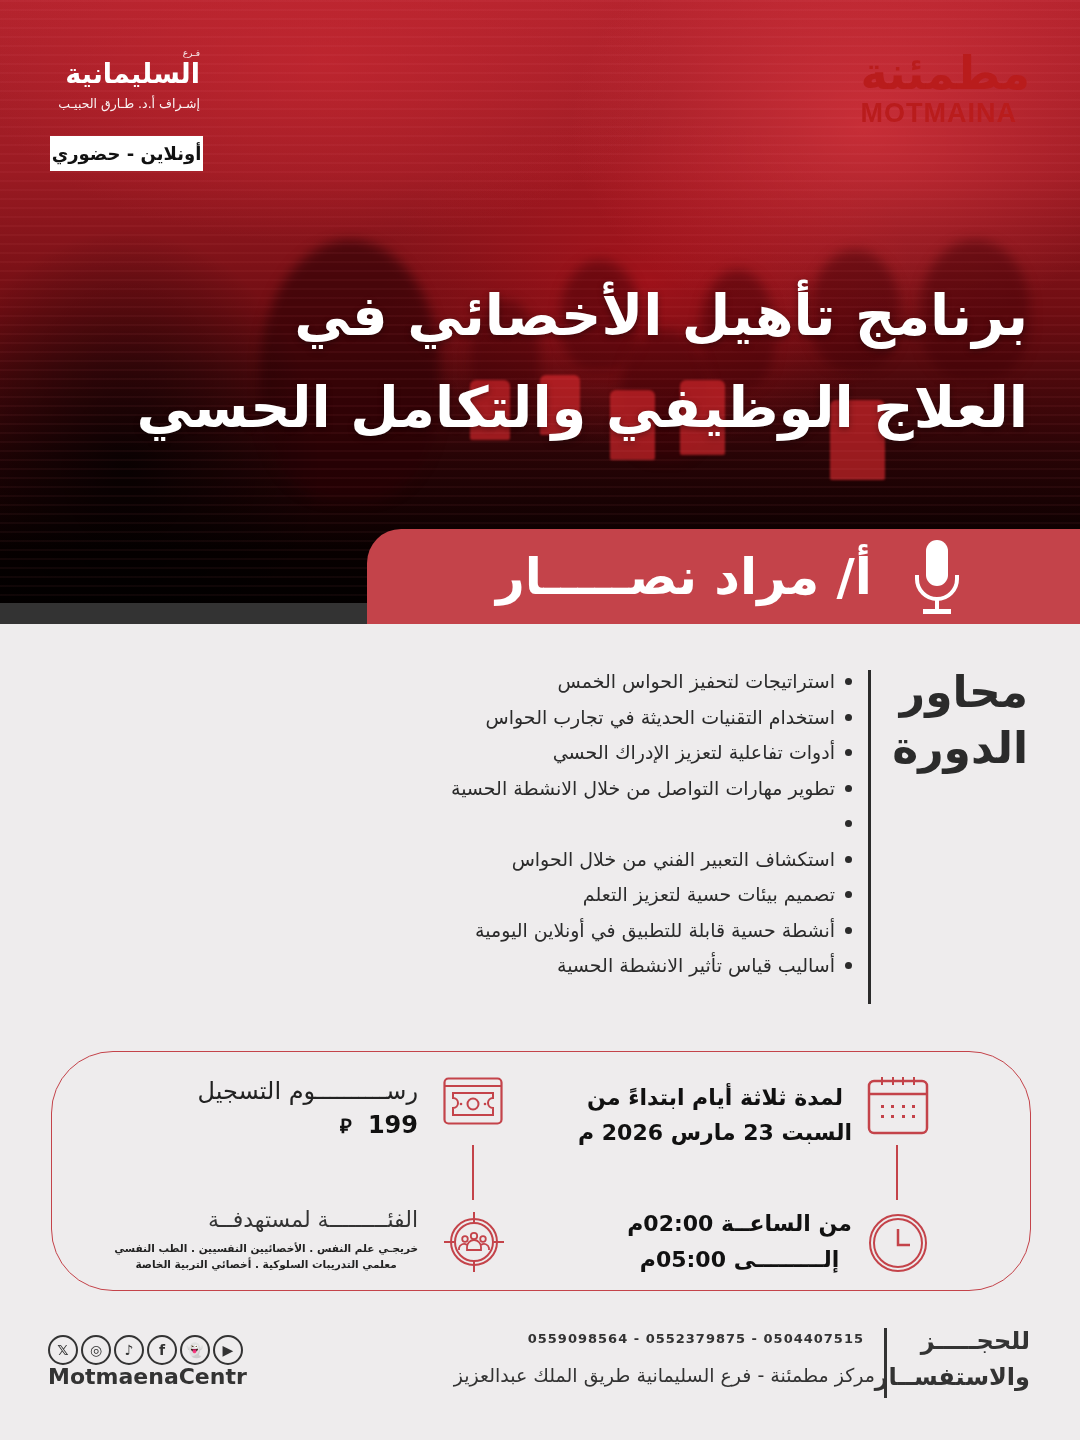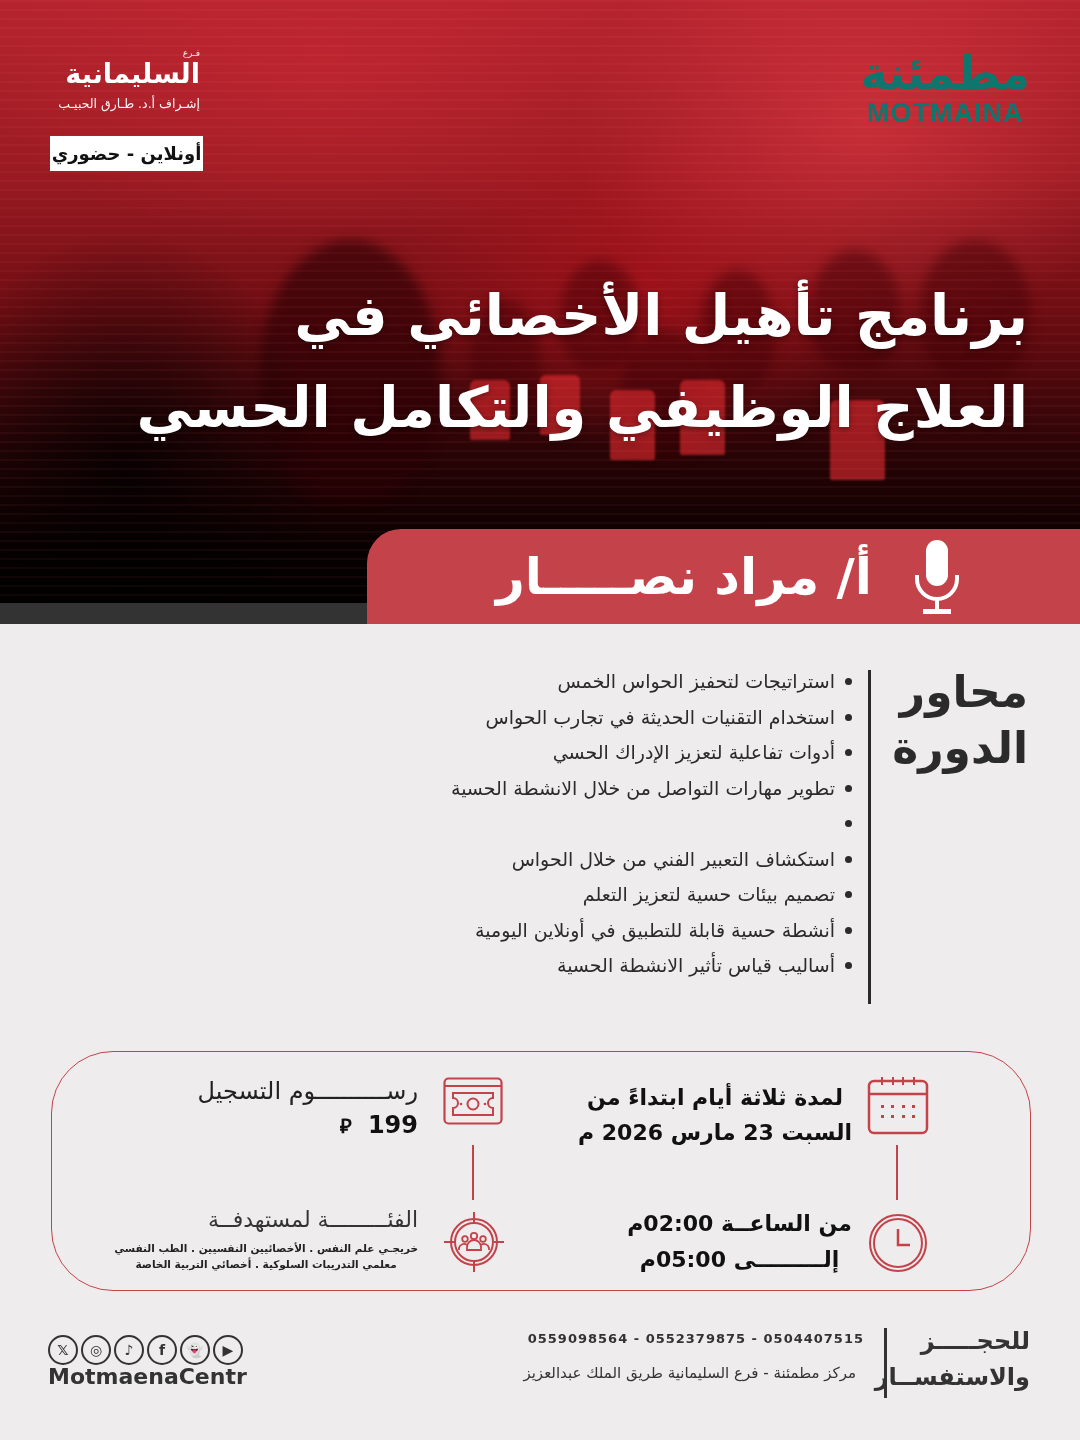--- a/index.html
+++ b/index.html
@@ -33,21 +33,21 @@
   .hero .chair {
     position: absolute; background: rgba(215,40,45,0.65); border-radius: 6px 6px 2px 2px;
     filter: blur(1px);
   }
   .hero .shade-left {
     position: absolute; left: 0; top: 120px; width: 420px; height: 500px;
     background: radial-gradient(ellipse 260px 320px at 30% 70%, rgba(0,0,0,0.75), transparent 75%);
   }
 
   .brand {
-    position: absolute; right: 50px; top: 48px; text-align: center; color: #0f766e;
+    position: absolute; right: 50px; top: 48px; color: #b91c1c;
   }
   .brand .ar {
     font-family: "DejaVu Sans", sans-serif; font-weight: bold; font-size: 46px; line-height: 50px;
     letter-spacing: 1px;
   }
   .brand .en {
     font-family: "Liberation Sans", sans-serif; font-weight: bold; font-size: 27px;
     letter-spacing: 1px; direction: ltr;
   }
 
@@ -123,21 +123,21 @@
   }
   .contact-divider {
     position: absolute; left: 884px; top: 1328px; width: 3px; height: 70px; background: #333;
   }
   .phones {
     position: absolute; right: 216px; top: 1331px; direction: ltr; text-align: right;
     font-family: "DejaVu Sans", sans-serif; font-weight: bold; font-size: 13px; color: #333;
     letter-spacing: 1px; white-space: nowrap;
   }
   .address {
-    position: absolute; right: 224px; top: 1364px; font-size: 15px; color: #333; white-space: nowrap;
+    position: absolute; right: 205px; top: 1364px; font-size: 19px; color: #333; white-space: nowrap;
   }
   .socials {
     position: absolute; left: 48px; top: 1335px; display: flex; gap: 3px; direction: ltr;
   }
   .socials .s {
     width: 30px; height: 30px; border: 2px solid #333; border-radius: 50%;
     display: flex; align-items: center; justify-content: center;
     font-size: 14px; font-weight: bold; color: #333; font-family: "DejaVu Sans", sans-serif;
   }
   .handle {

